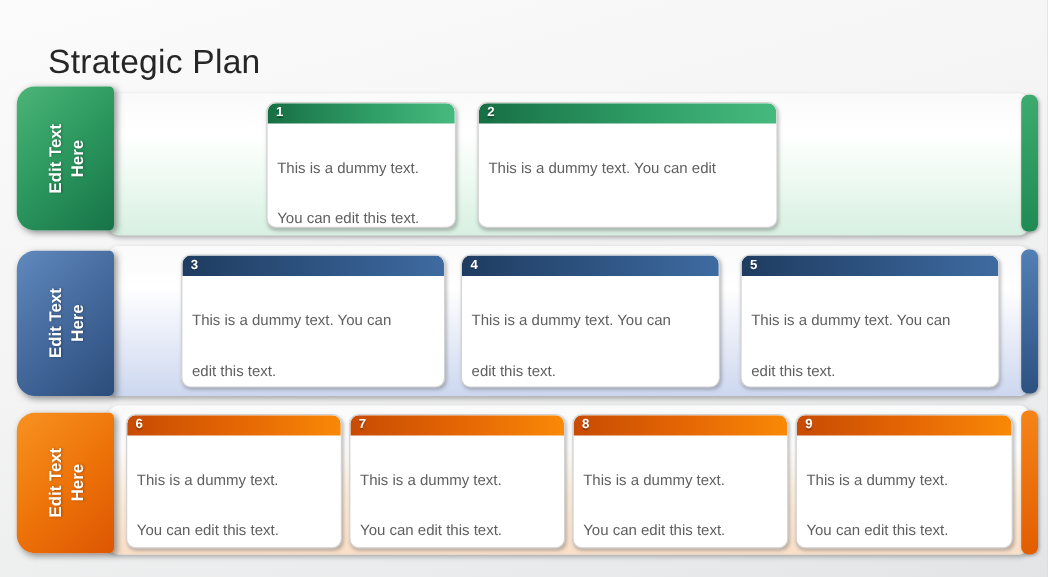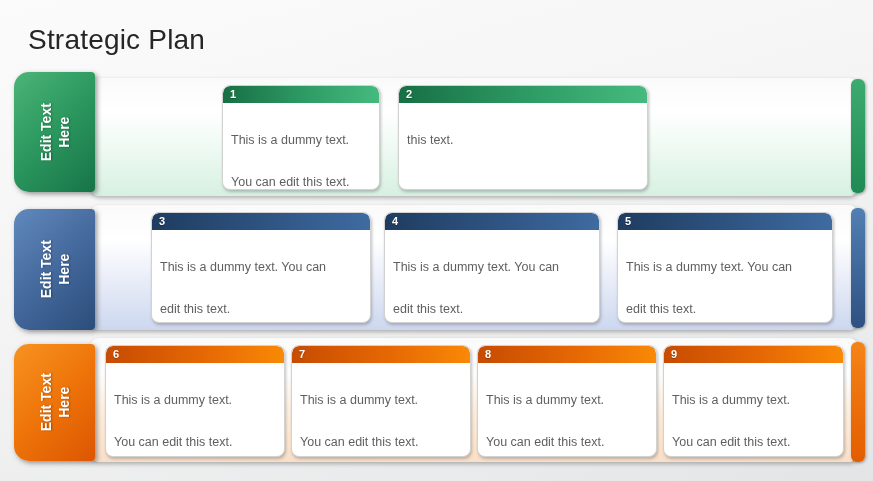--- a/index.html
+++ b/index.html
@@ -1,21 +1,21 @@
 <!DOCTYPE html>
 <html><head>
 <meta charset="utf-8">
 <style>
   html,body{margin:0;padding:0;background:#dcdcdc;font-family:"Liberation Sans",sans-serif;}
   .slide{
     position:relative;width:873px;height:481px;overflow:hidden;
     background:linear-gradient(165deg,#fbfbfb 0%,#f4f4f4 45%,#e9eaeb 85%,#e3e4e5 100%);
   }
   .title{
-    position:absolute;left:28px;top:24px;margin:0;
+    position:absolute;left:28px;top:24px;margin:12px;
     font-size:28px;font-weight:400;color:#262626;letter-spacing:.2px;
   }
   
   .band{
     position:absolute;border-radius:9px;z-index:1;
     box-shadow:1px 2px 4px rgba(90,90,90,.45);
   }
   .row-green .band{background:linear-gradient(to bottom,#fafafa 0%,#ffffff 28%,#eefaf2 60%,#d7f0e1 100%);}
   .row-blue  .band{background:linear-gradient(to bottom,#fafafa 0%,#ffffff 28%,#e9edf8 60%,#ccd7ef 100%);}
   .row-orange .band{background:linear-gradient(to bottom,#fafafa 0%,#ffffff 28%,#fdeedd 60%,#fadfc8 100%);}
@@ -83,21 +83,21 @@
         <span class="line">This is a dummy text.</span>
         <span class="line">You can edit this text.</span>
       </div>
     </div>
 
     <div class="card" style="left:398px;top:85px;width:250px;height:105px;">
       <div class="card-header">
         <span class="card-number">2</span>
       </div>
       <div class="card-body">
-        <span class="line">this text.</span>
+        <span class="line">This is a dummy text. You can edit</span>
       </div>
     </div>
   </section>
 
   <section class="row row-blue">
     <div class="band" style="left:90px;top:205px;width:768px;height:125px;"></div>
     <div class="endbar" style="top:208px;height:120px;"></div>
     <div class="tab" style="left:14px;top:209px;width:81px;height:121px;">
       <span class="tab-text">Edit Text Here</span>
     </div>

